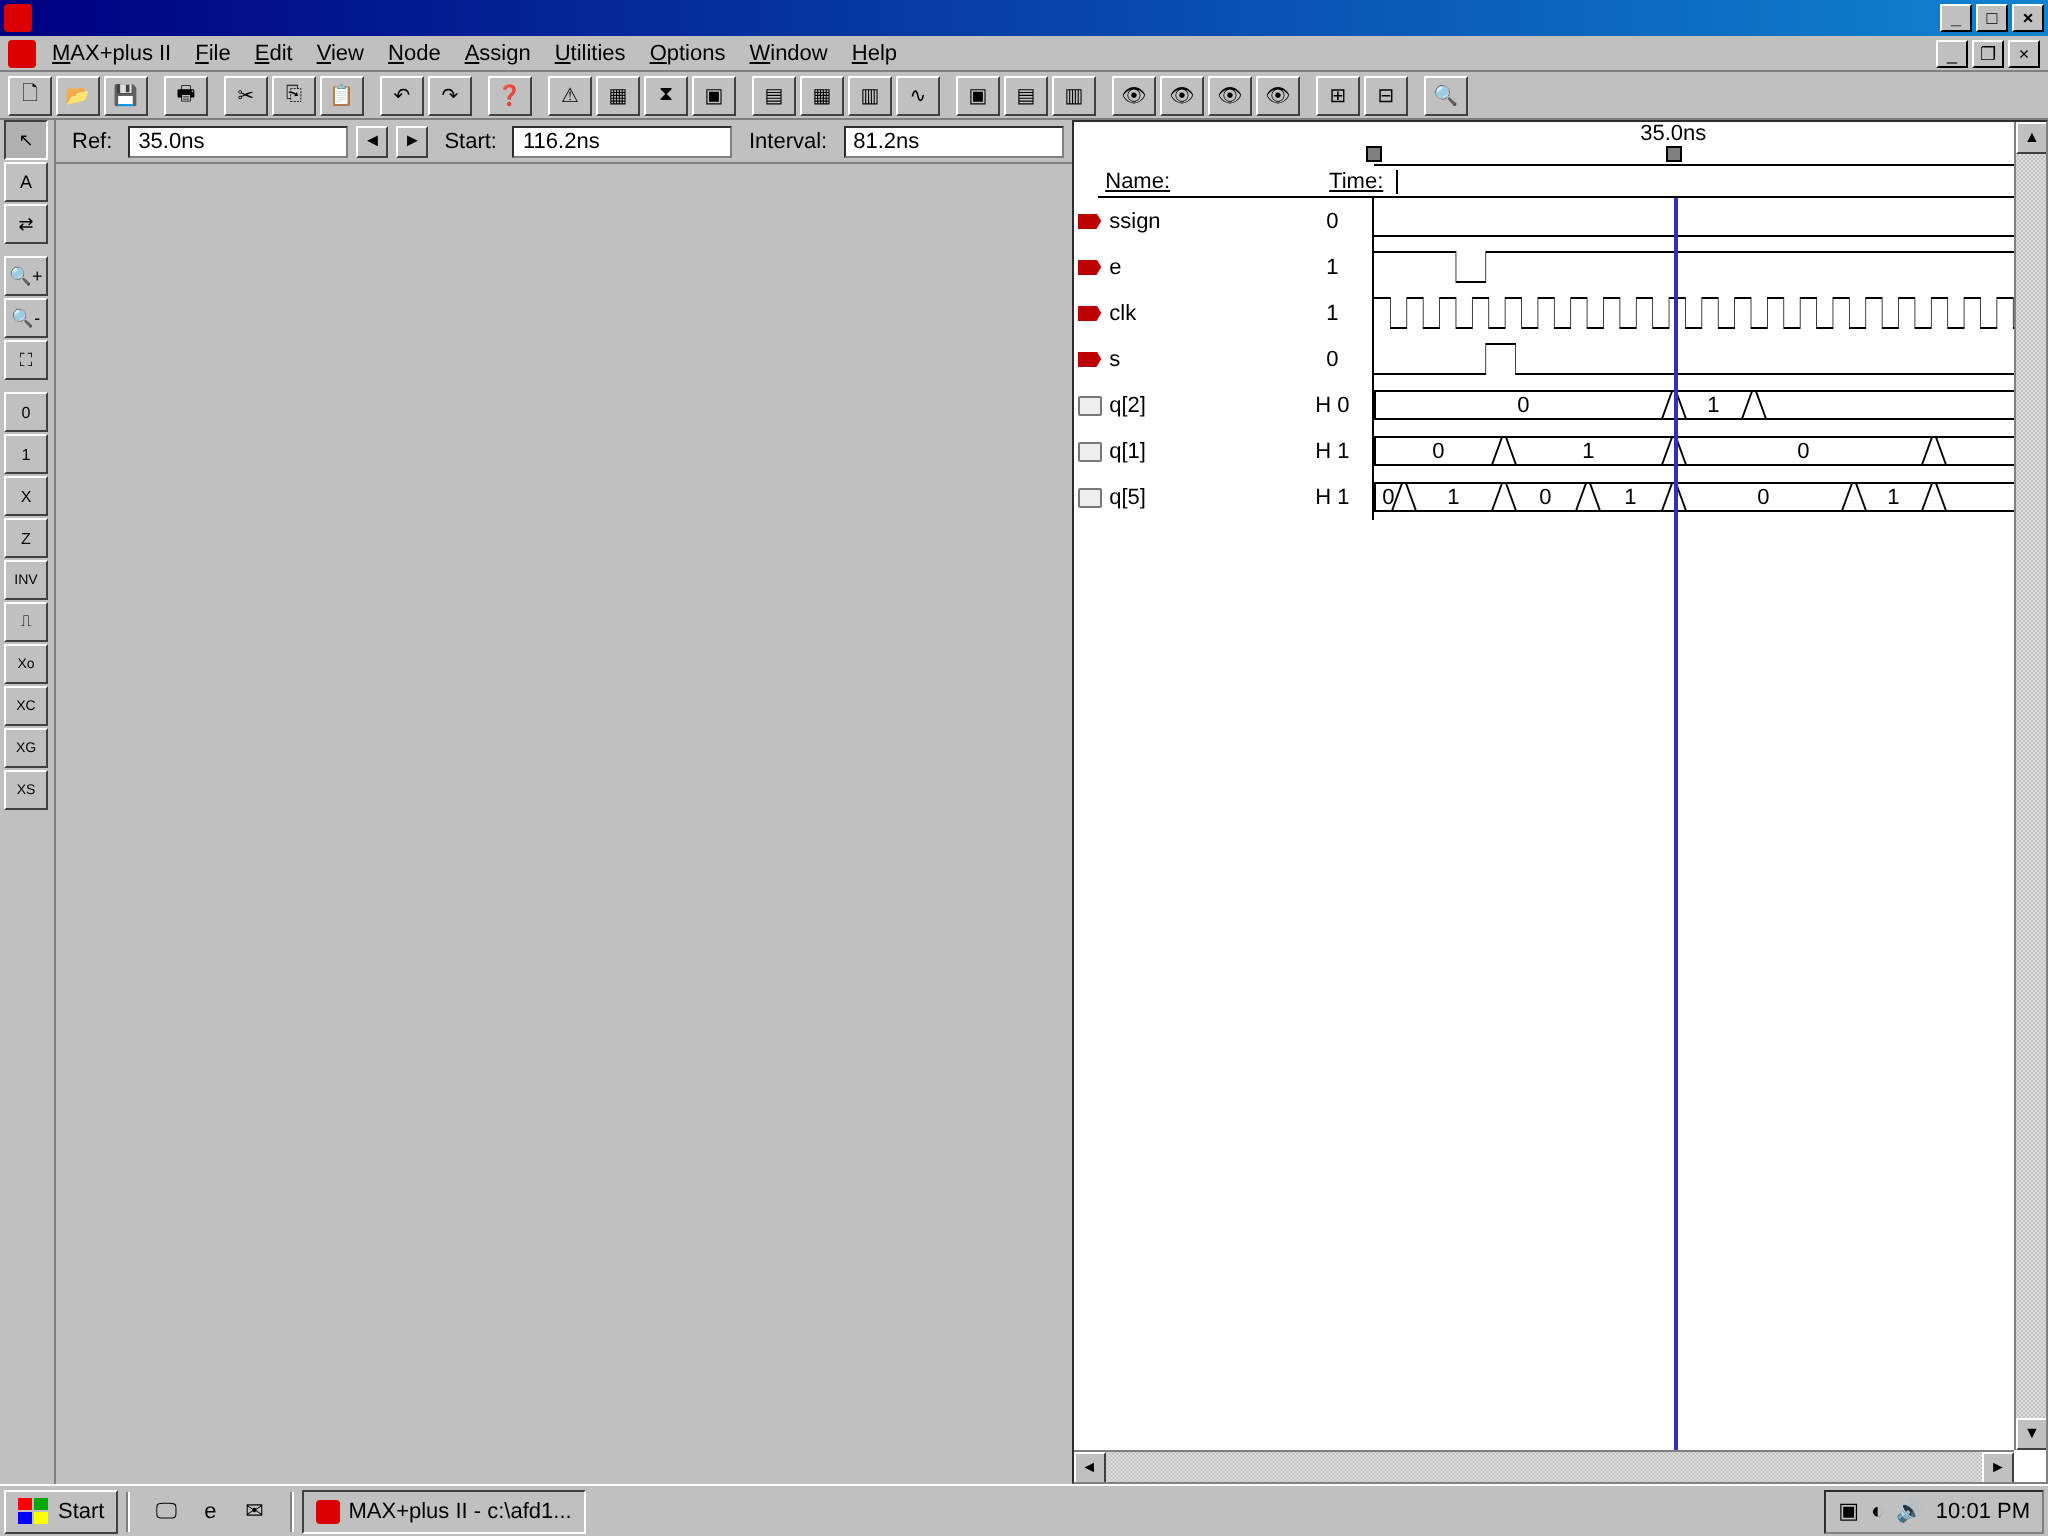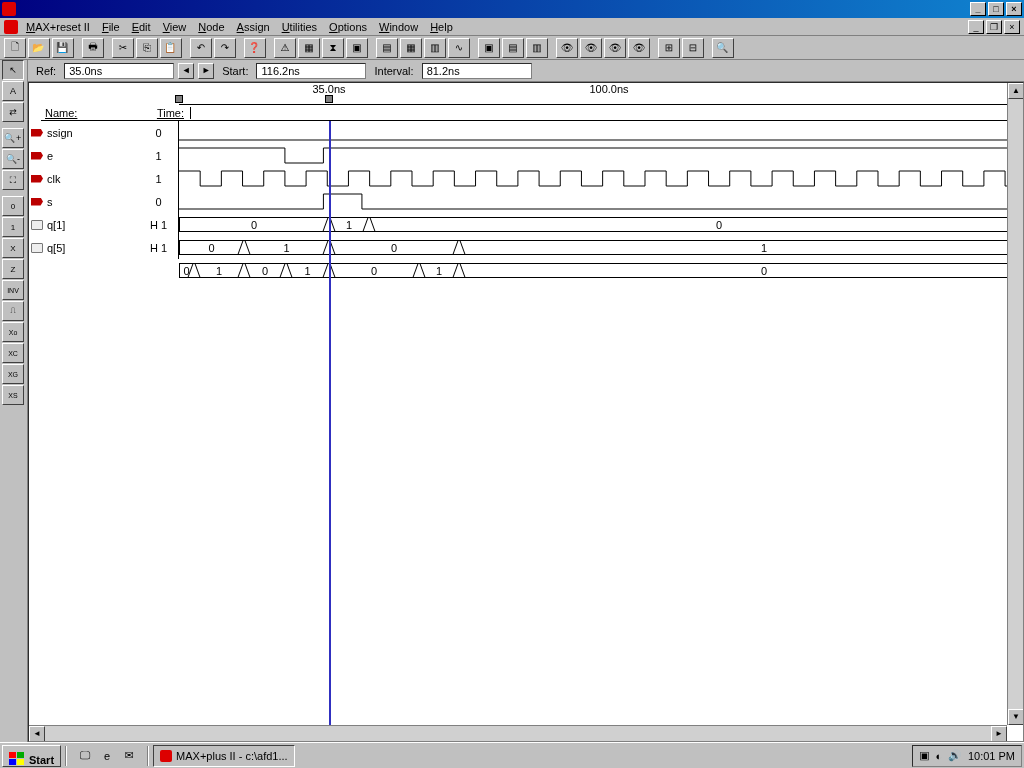--- a/index.html
+++ b/index.html
@@ -221,22 +221,22 @@
   background:#c0c0c0;
   border-top: 1px solid #fff;
   display:flex; align-items:center;
   padding: 2px;
   gap:4px;
 }
 .startbtn {
   height:22px; padding:0 6px;
   background:#c0c0c0;
   border:1px solid; border-color:#fff #404040 #404040 #fff;
-  display:flex; align-items:flex-end; gap:4px;
-  font-weight:bold;
+  display:flex; align-items:center; gap:4px;
+  font-weight:normal;
 }
 .startbtn .winlogo { width:16px; height:14px; background:
   linear-gradient(#f00,#f00) 0 0/7px 6px no-repeat,
   linear-gradient(#0a0,#0a0) 8px 0/7px 6px no-repeat,
   linear-gradient(#00f,#00f) 0 7px/7px 6px no-repeat,
   linear-gradient(#ff0,#ff0) 8px 7px/7px 6px no-repeat;
 }
 .tbsep { width:2px; height:20px; border-left:1px solid #808080; border-right:1px solid #fff;}
 .tray {
   margin-left:auto; height:22px;
@@ -270,21 +270,21 @@
   <span class="spacer"></span>
   <div class="winbtns">
     <div class="winbtn">_</div>
     <div class="winbtn">□</div>
     <div class="winbtn">×</div>
   </div>
 </div>
 
 <div class="menubar">
   <span class="micon"></span>
-  <span class="menu-item"><u>M</u><span>AX+reset II</span></span>
+  <span class="menu-item"><u>M</u><span>AX+plus II</span></span>
   <span class="menu-item"><u>F</u>ile</span>
   <span class="menu-item"><u>E</u>dit</span>
   <span class="menu-item"><u>V</u>iew</span>
   <span class="menu-item"><u>N</u>ode</span>
   <span class="menu-item"><u>A</u>ssign</span>
   <span class="menu-item"><u>U</u>tilities</span>
   <span class="menu-item"><u>O</u>ptions</span>
   <span class="menu-item"><u>W</u>indow</span>
   <span class="menu-item"><u>H</u>elp</span>
   <div class="menu-right">
@@ -350,21 +350,21 @@
     <div class="ltbtn" style="font-size:8px">X</div>
     <div class="ltbtn" style="font-size:8px">Z</div>
     <div class="ltbtn" style="font-size:7px">INV</div>
     <div class="ltbtn" style="font-size:8px">⎍</div>
     <div class="ltbtn" style="font-size:7px">Xo</div>
     <div class="ltbtn" style="font-size:7px">XC</div>
     <div class="ltbtn" style="font-size:7px">XG</div>
     <div class="ltbtn" style="font-size:7px">XS</div>
   </div>
 
-  <div style="flex:1; display:flex; flex-direction:column; position:relative;">
+  <div style="flex:1; display:flex; flex-direction:row; position:relative;">
     <div class="refbar" style="margin-left:0;">
       <span class="reflabel">Ref:</span>
       <input class="refinput" value="35.0ns" style="">
       <div class="arrowbtn">◄</div>
       <div class="arrowbtn">►</div>
       <span class="reflabel">Start:</span>
       <input class="timeinput" value="116.2ns" style="">
       <span class="reflabel">Interval:</span>
       <input class="intinput" value="81.2ns" style="">
     </div>
@@ -407,20 +407,27 @@
     </div>
     <div class="sig-name">clk</div>
     <div class="sig-val">1</div>
           </div>
           <div class="row">
     <div class="sig-icon">
       <div class="pin"></div>
     </div>
     <div class="sig-name">s</div>
     <div class="sig-val">0</div>
+          </div>
+          <div class="row">
+    <div class="sig-icon">
+      <div class="bus"></div>
+    </div>
+    <div class="sig-name">q[2]</div>
+    <div class="sig-val">H 0</div>
           </div>
           <div class="row">
     <div class="sig-icon">
       <div class="bus"></div>
     </div>
     <div class="sig-name">q[1]</div>
     <div class="sig-val">H 1</div>
           </div>
           <div class="row">
     <div class="sig-icon">

